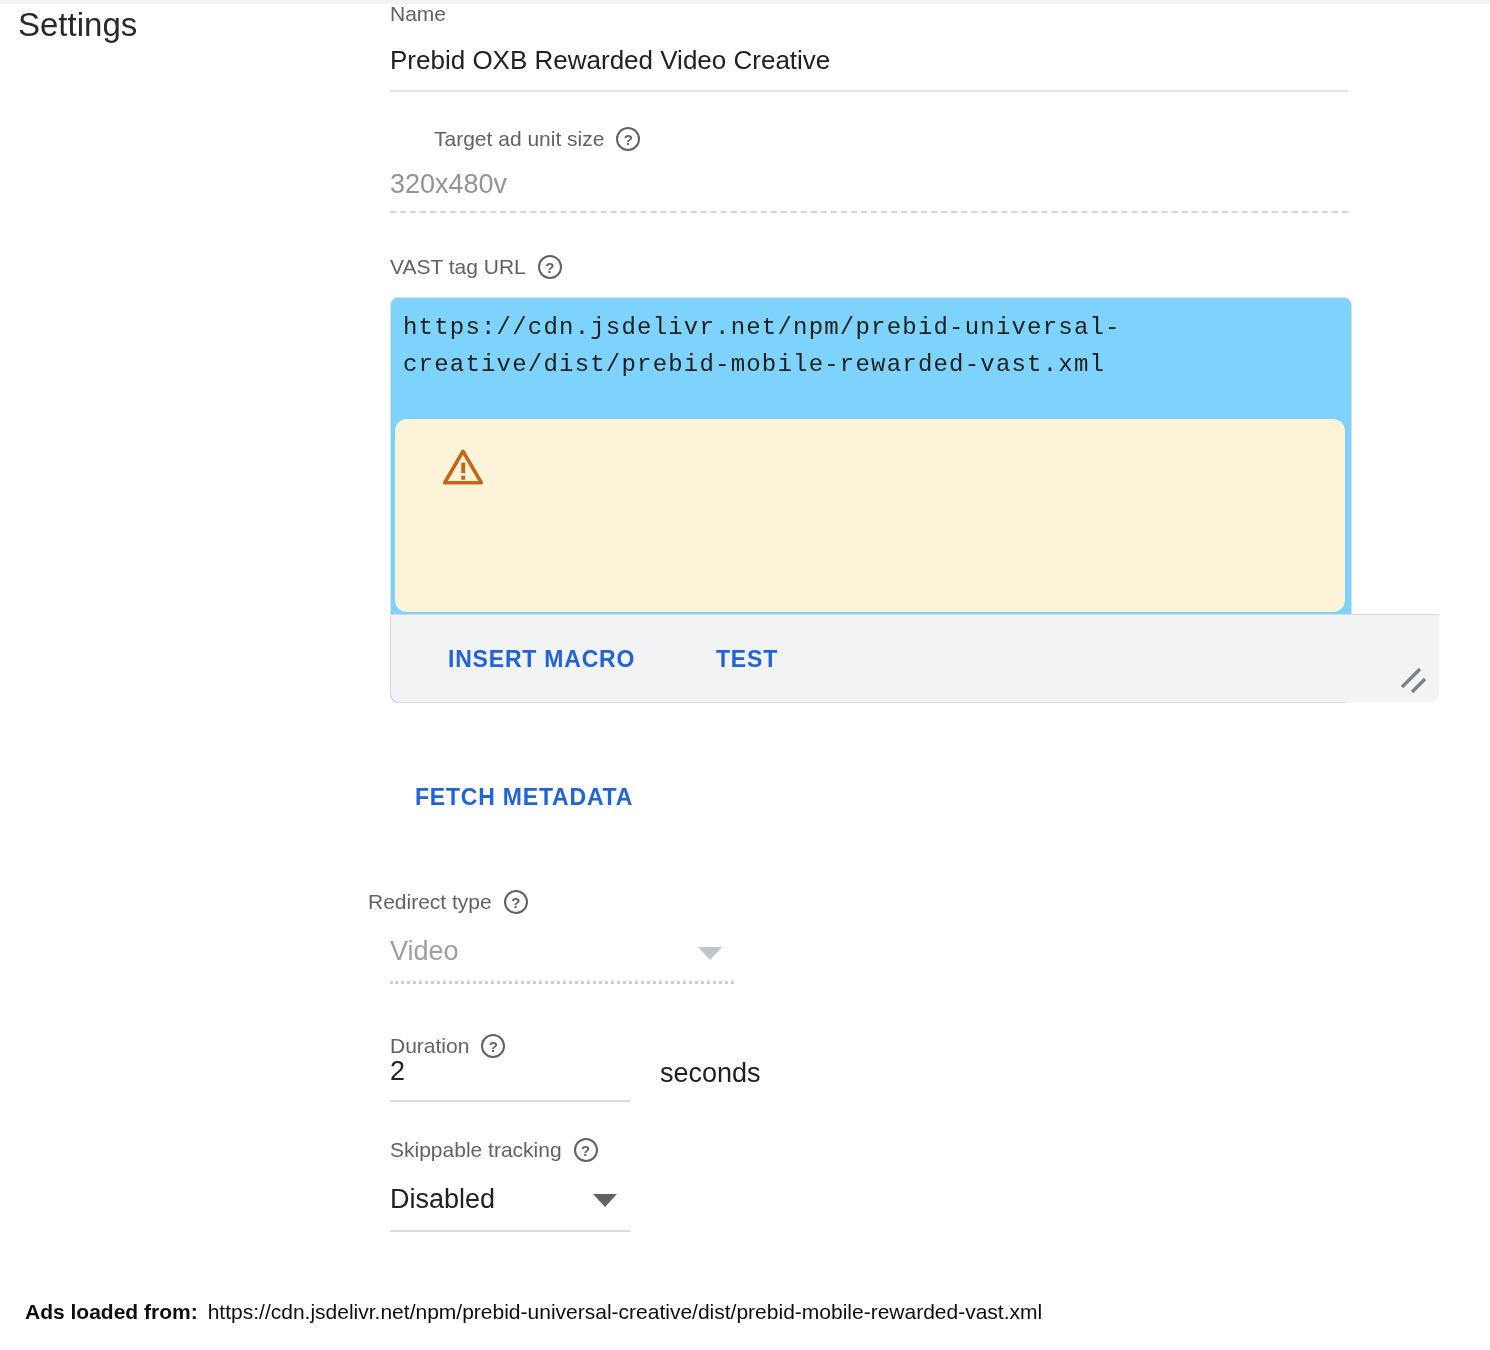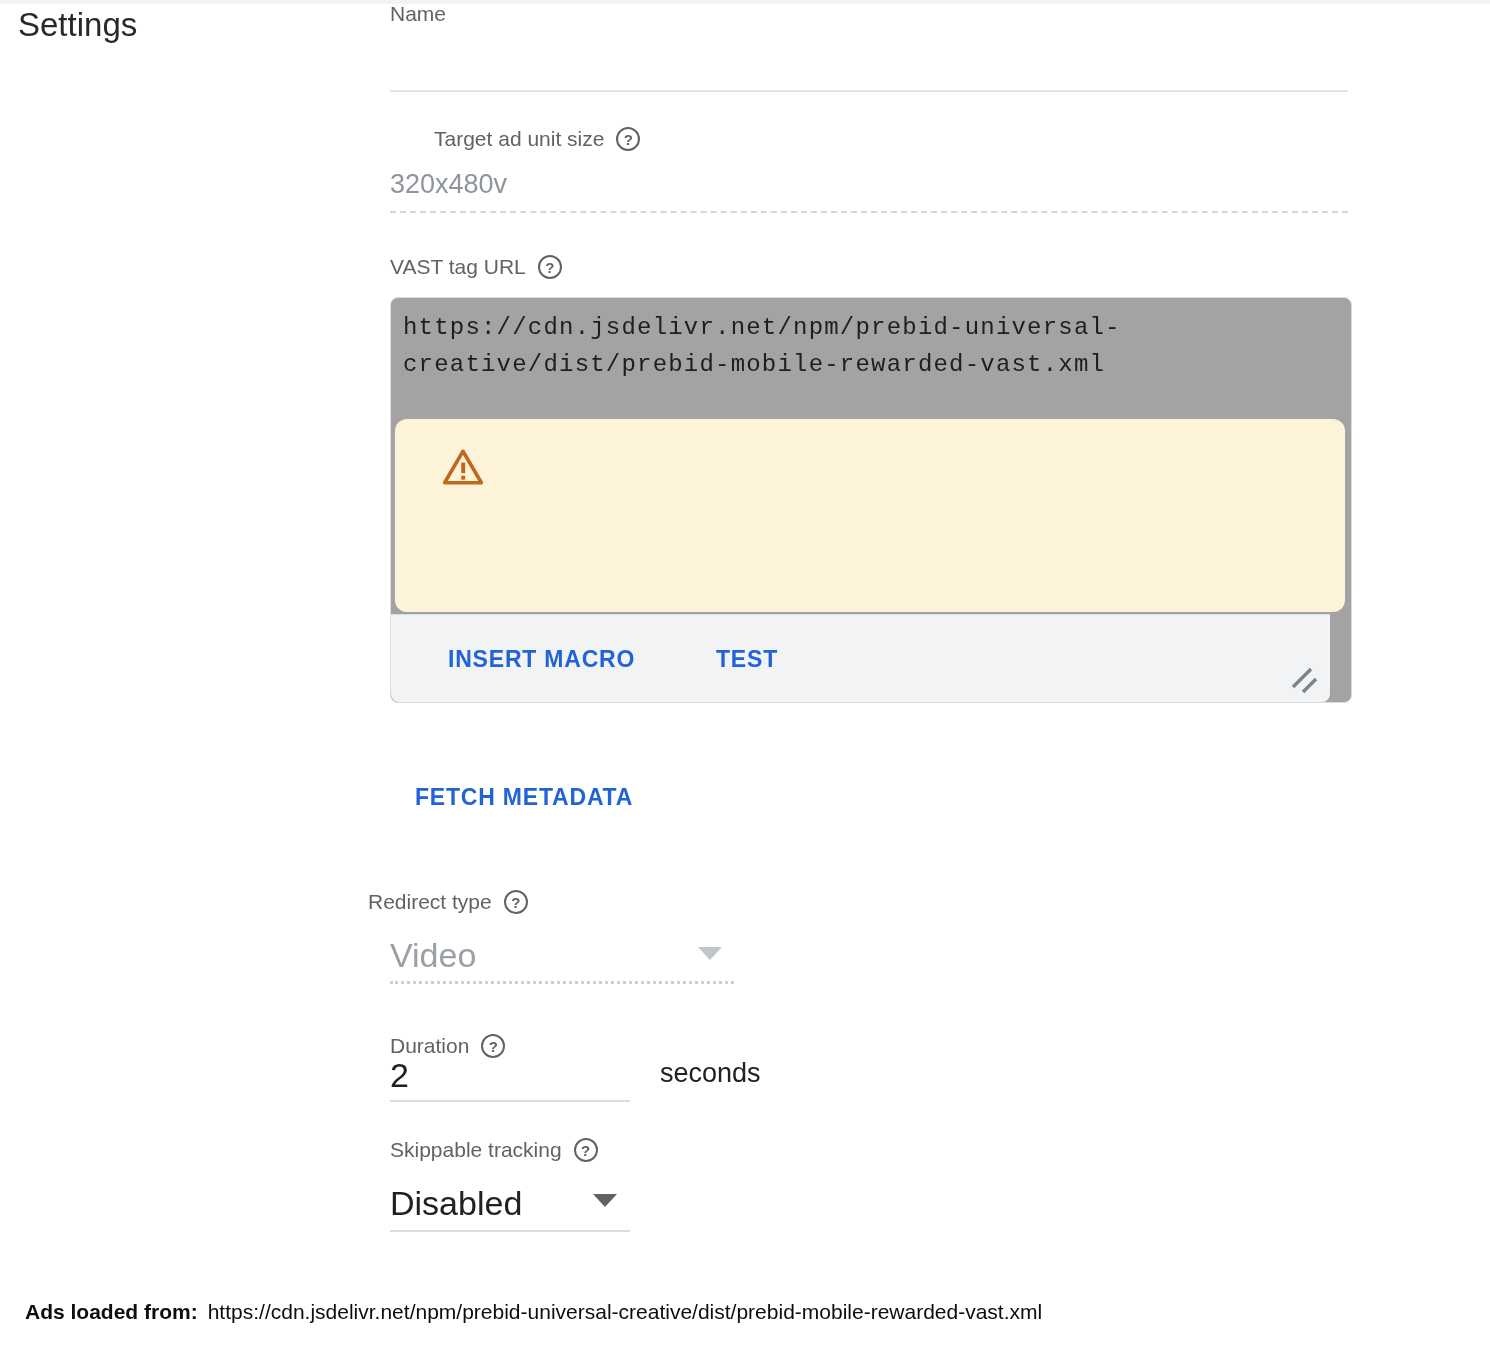--- a/index.html
+++ b/index.html
@@ -11,49 +11,49 @@
 
   .section-title { position:absolute; left:18px; top:6px; font-size:33px; color:#27292c; }
 
   .field-label { font-size:21px; color:#5f6368; display:flex; align-items:center; gap:12px; }
   .help-icon { width:24px; height:24px; border:2px solid #5f6368; border-radius:50%;
                display:inline-flex; align-items:center; justify-content:center;
                font-size:15px; font-weight:700; color:#5f6368; line-height:1; cursor:pointer; }
 
   .value-lg { font-size:26px; color:#202124; }
   .value-disabled { font-size:27px; color:#90959b; }
-  .value-select { font-size:34px; color:#202124; }
+  .value-select { font-size:27px; color:#202124; }
 
   .u-solid { border-bottom:2px solid #e1e3e6; }
   .u-dashed { border-bottom:2px dashed #d4d6d9; }
   .u-dotted { border-bottom:3px dotted #cdd0d3; }
 
   
   .name-label { position:absolute; left:390px; top:2px; }
   .name-value { position:absolute; left:390px; top:45px; }
   .name-underline { position:absolute; left:390px; top:90px; width:958px; }
 
   
   .target-label { position:absolute; left:390px; top:127px;margin-left:44px; }
   .target-value { position:absolute; left:390px; top:169px; }
   .target-underline { position:absolute; left:390px; top:211px; width:958px; }
 
   
   .vast-label { position:absolute; left:390px; top:255px; }
   .vast-box { position:absolute; left:390px; top:297px; width:962px; height:406px;
-              border:1px solid #dadce0; border-radius:8px; background:#a3a3a3; }
+              border:1px solid #dadce0; border-radius:8px; background:#7dd3fc; }
   .vast-text { position:absolute; left:12px; top:11px; width:930px;
                font-family:"Liberation Mono", monospace; font-size:24px; letter-spacing:1.2px;
                line-height:37px; color:#1f1f1f; white-space:pre-wrap; cursor:text; }
   .warn-box { position:absolute; left:4px; top:121px; width:950px; height:193px;
               background:#fcf3d8; border-radius:12px; }
   .warn-icon { position:absolute; left:47px; top:27px; width:42px; height:42px; }
   .warn-text { position:absolute; left:123px; top:24px; width:790px;
                font-size:24px; line-height:40px; color:#3c4043; }
-  .vast-footer { position:absolute; left:0; bottom:0; width:939px; height:88px;
+  .vast-footer { position:absolute; left:0; bottom:0; width:1048px; height:88px;
                  background:#f1f3f4; border-top:1px solid #dadce0;
                  border-radius:0 0 8px 8px; }
   .btn-link { position:absolute; top:0; height:88px; display:flex; align-items:center;
               font-size:23px; font-weight:700; letter-spacing:0.8px; color:#2263d6; cursor:pointer; }
   .btn-insert-macro { left:57px; }
   .btn-test { left:325px; }
   .resize-handle { position:absolute; right:12px; bottom:8px; width:28px; height:28px; cursor:nwse-resize; }
 
   
   .fetch-btn { position:absolute; left:415px; top:784px; font-size:23px; font-weight:700;
@@ -87,20 +87,21 @@
 
 <div class="canvas">
 
   <div class="top-strip"></div>
 
   <div class="section-title">Settings</div>
 
   <div class="field-label name-label">
     <span>Name</span>
   </div>
+  <div class="value-lg name-value">Prebid OXB Rewarded Video Creative</div>
   <div class="u-solid name-underline"></div>
 
   <div class="field-label target-label">
     <span>Target ad unit size</span>
     <span class="help-icon">?</span>
   </div>
   <div class="value-disabled target-value">320x480v</div>
   <div class="u-dashed target-underline"></div>
 
   <div class="field-label vast-label">

